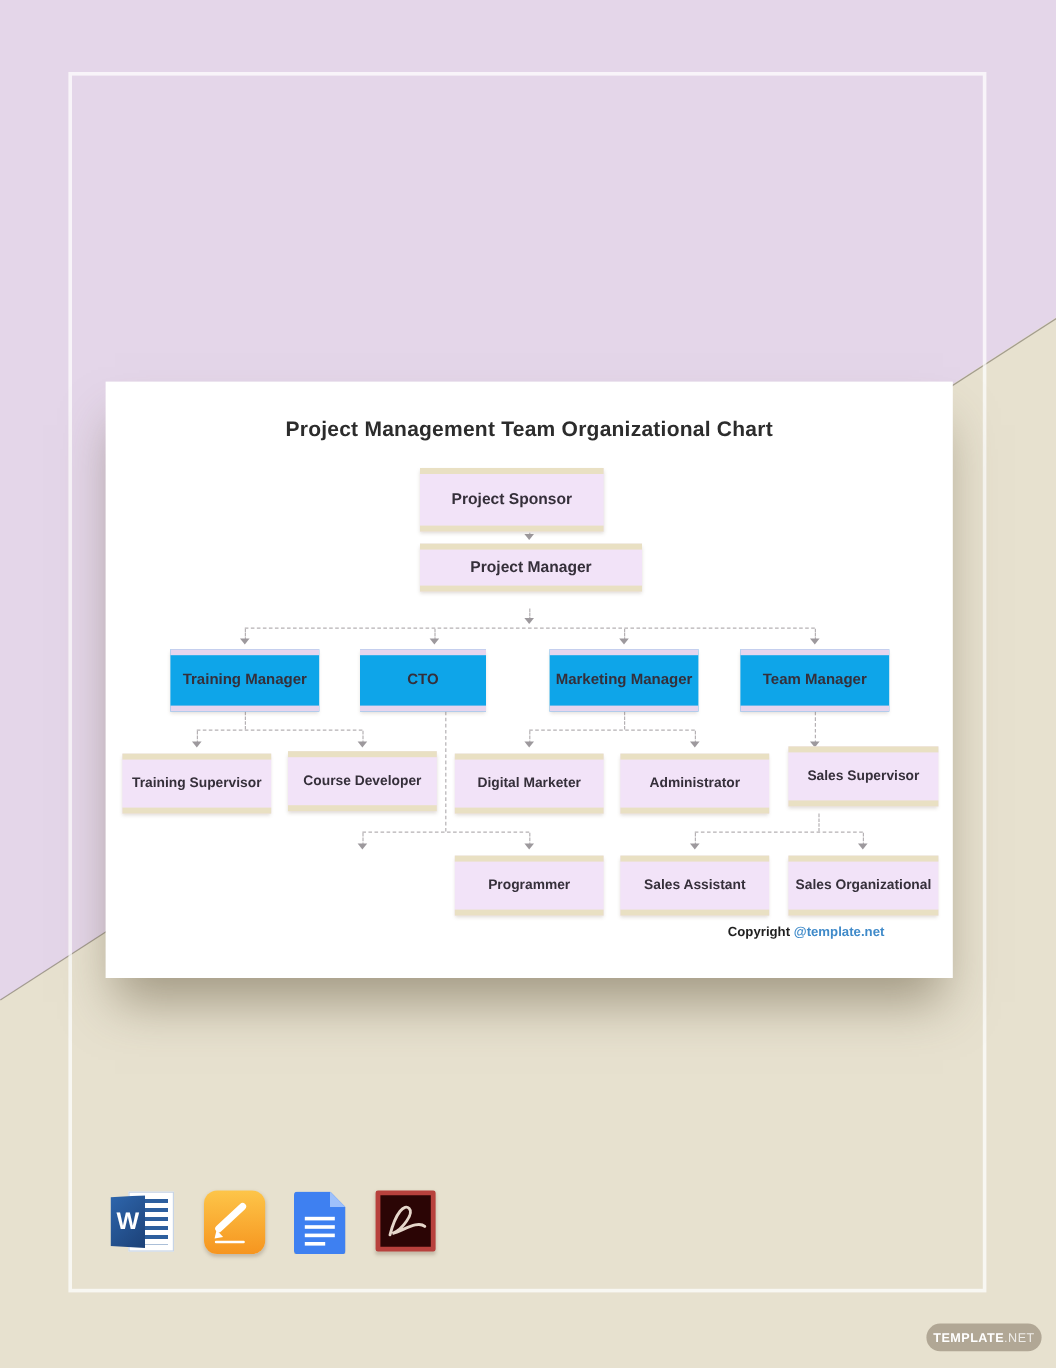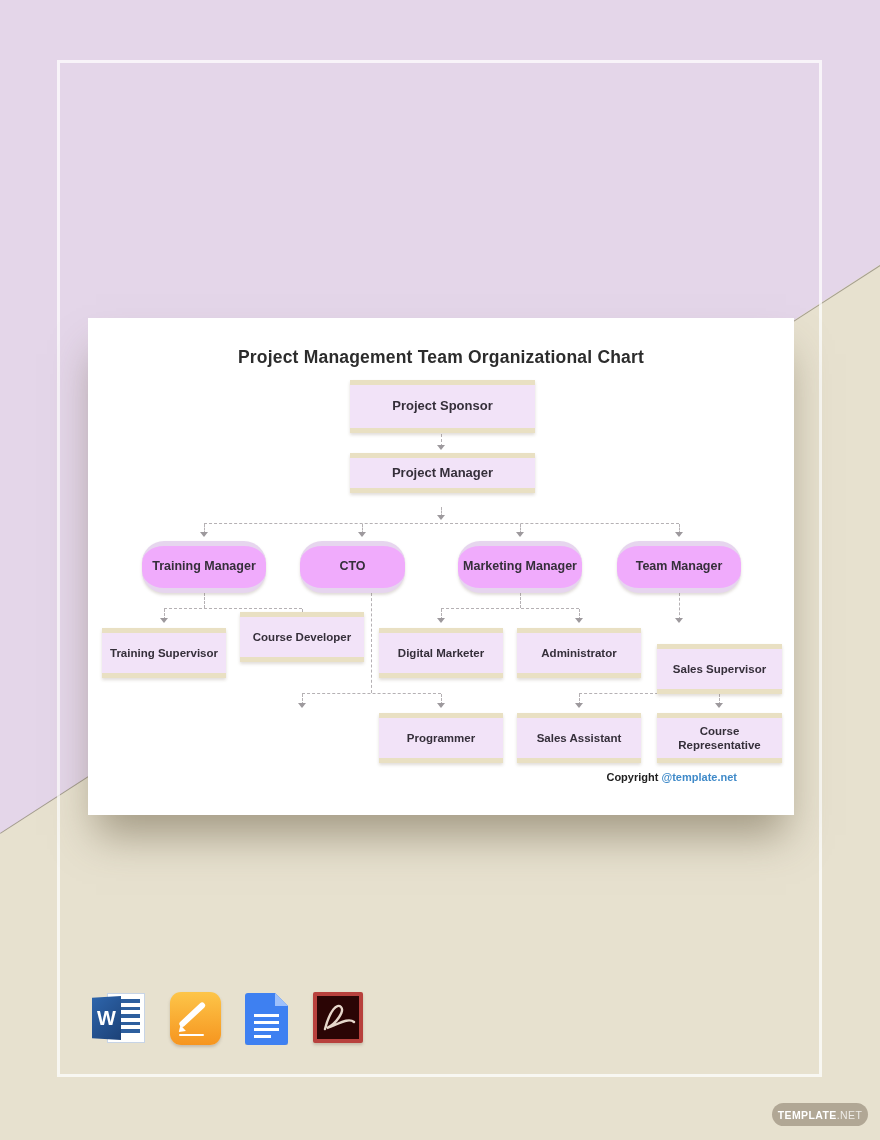--- a/index.html
+++ b/index.html
@@ -21,21 +21,21 @@
     background:#ffffff; box-shadow:0 28px 40px -8px rgba(96,84,58,.5); }
   .card-title { position:absolute; top:29px; left:0; width:100%; text-align:center;
     font-size:17.5px; font-weight:bold; color:#2c2c2c; letter-spacing:.2px; }
   
   .node { position:absolute; box-sizing:border-box;
     display:flex; align-items:center; justify-content:center; text-align:center;
     font-weight:bold; color:#352f3a; line-height:1.25; padding:0 3px;
     border-top:5px solid; border-bottom:5px solid;
     box-shadow:0 2px 3px rgba(120,100,80,.22); }
   .node.lav { background:#f2e3f8; border-color:#e9e0c3; }
-  .node.tan { background:#f0abfc; border-color:#e6d5ee;border-radius:22px; }
+  .node.tan { background:#0ea5e9; border-color:#e6d5ee; }
   .fs13 { font-size:13px; } .fs12 { font-size:12.5px; } .fs11 { font-size:11.5px; }
   
   .vl { position:absolute; width:0; border-left:1.5px dashed #b5b1b4; }
   .hl { position:absolute; height:0; border-top:1.5px dashed #b5b1b4; }
   .ar { position:absolute; width:0; height:0;
     border-left:4px solid transparent; border-right:4px solid transparent;
     border-top:5.5px solid #9d999d; }
   
   .copyright { position:absolute; top:453px; right:57px; font-size:11px;
     font-weight:bold; color:#1f1f1f; }
@@ -125,21 +125,21 @@
   <div class="vl" style="left:353px;top:376px;height:11px"></div>
   <div class="ar" style="left:210px;top:385px"></div>
   <div class="ar" style="left:349px;top:385px"></div>
   <div class="vl" style="left:594px;top:360px;height:15px"></div>
   <div class="hl" style="left:491px;top:375px;width:140px"></div>
   <div class="vl" style="left:491px;top:376px;height:11px"></div>
   <div class="vl" style="left:631px;top:376px;height:11px"></div>
   <div class="ar" style="left:487px;top:385px"></div>
   <div class="ar" style="left:627px;top:385px"></div>
 
-  <div class="node lav fs13" style="left:262px;top:62px;width:185px;height:53px">
+  <div class="node lav fs13" style="left:262px;top:72px;width:153px;height:53px">
     <span>Project Sponsor</span>
     </div>
   <div class="node lav fs13" style="left:262px;top:135px;width:185px;height:40px">
     <span>Project Manager</span>
     </div>
 
   <div class="node tan fs12" style="left:54px;top:223px;width:124px;height:52px">
     <span>Training Manager</span>
     </div>
   <div class="node tan fs12" style="left:212px;top:223px;width:105px;height:52px">
@@ -148,41 +148,41 @@
   <div class="node tan fs12" style="left:370px;top:223px;width:124px;height:52px">
     <span>Marketing Manager</span>
     </div>
   <div class="node tan fs12" style="left:529px;top:223px;width:124px;height:52px">
     <span>Team Manager</span>
     </div>
 
   <div class="node lav fs11" style="left:14px;top:310px;width:124px;height:50px">
     <span>Training Supervisor</span>
     </div>
-  <div class="node lav fs11" style="left:152px;top:294px;width:124px;height:50px">
+  <div class="node lav fs11" style="left:152px;top:308px;width:124px;height:50px">
     <span>Course Developer</span>
     </div>
   <div class="node lav fs11" style="left:291px;top:310px;width:124px;height:50px">
     <span>Digital Marketer</span>
     </div>
   <div class="node lav fs11" style="left:429px;top:310px;width:124px;height:50px">
     <span>Administrator</span>
     </div>
-  <div class="node lav fs11" style="left:569px;top:326px;width:125px;height:50px">
+  <div class="node lav fs11" style="left:569px;top:304px;width:125px;height:50px">
     <span>Sales Supervisor</span>
     </div>
 
   <div class="node lav fs11" style="left:429px;top:395px;width:124px;height:50px">
     <span>Sales Assistant</span>
     </div>
   <div class="node lav fs11" style="left:291px;top:395px;width:124px;height:50px">
     <span>Programmer</span>
     </div>
   <div class="node lav fs11" style="left:569px;top:395px;width:125px;height:50px">
-    <span>Course Representative</span>
+    <span>Sales Organizational</span>
     </div>
 
   <div class="copyright">
     <span>Copyright</span>
     <a href="#">@template.net</a>
   </div>
 </div>
 
 <div class="app-icon" style="left:92px;top:993px;width:53px;height:50px">
   <div class="word-page"></div>

